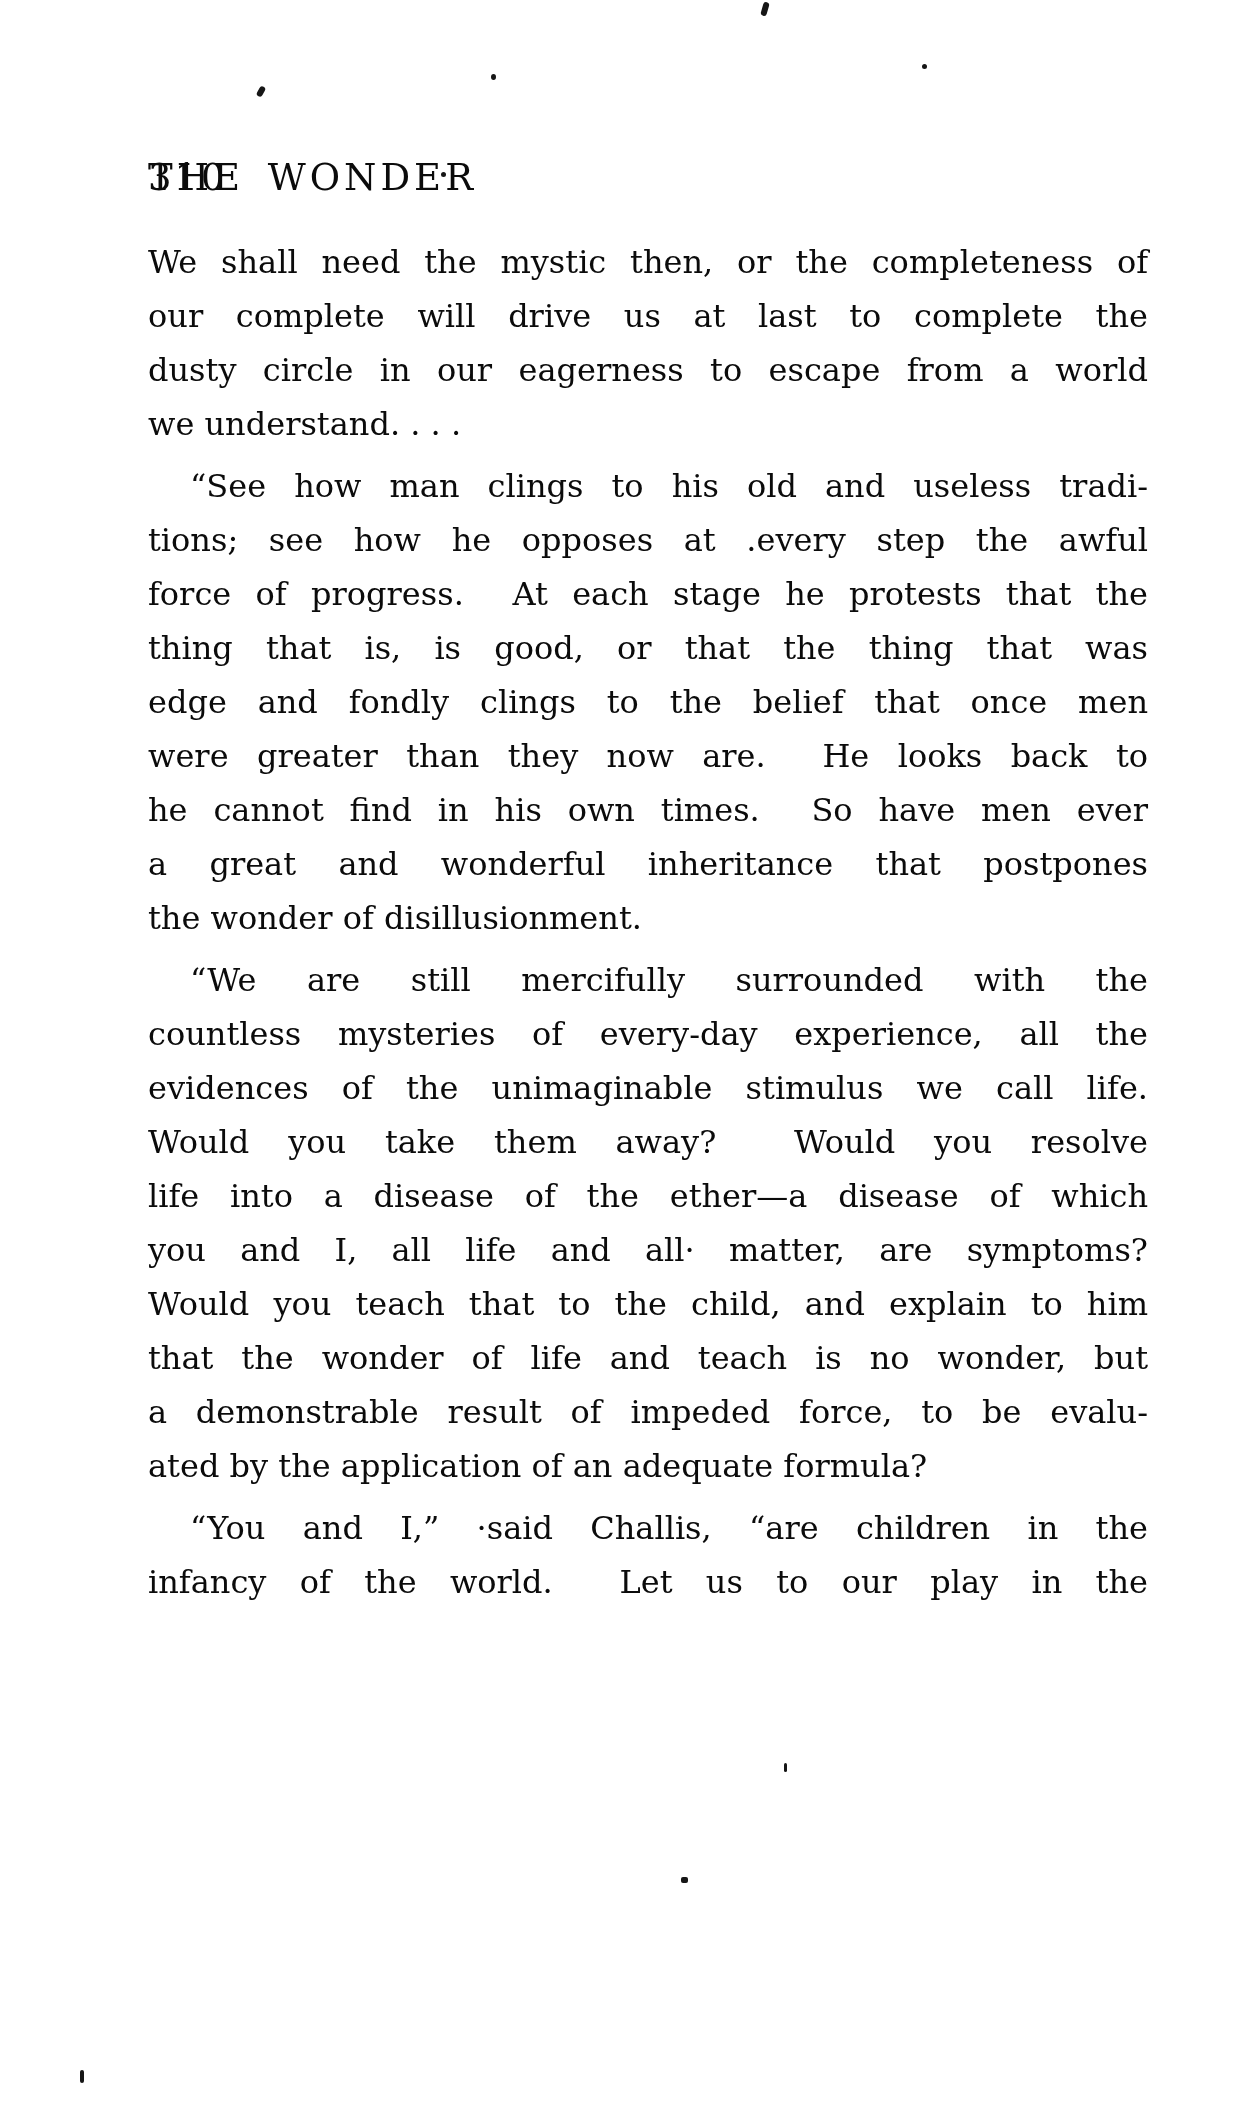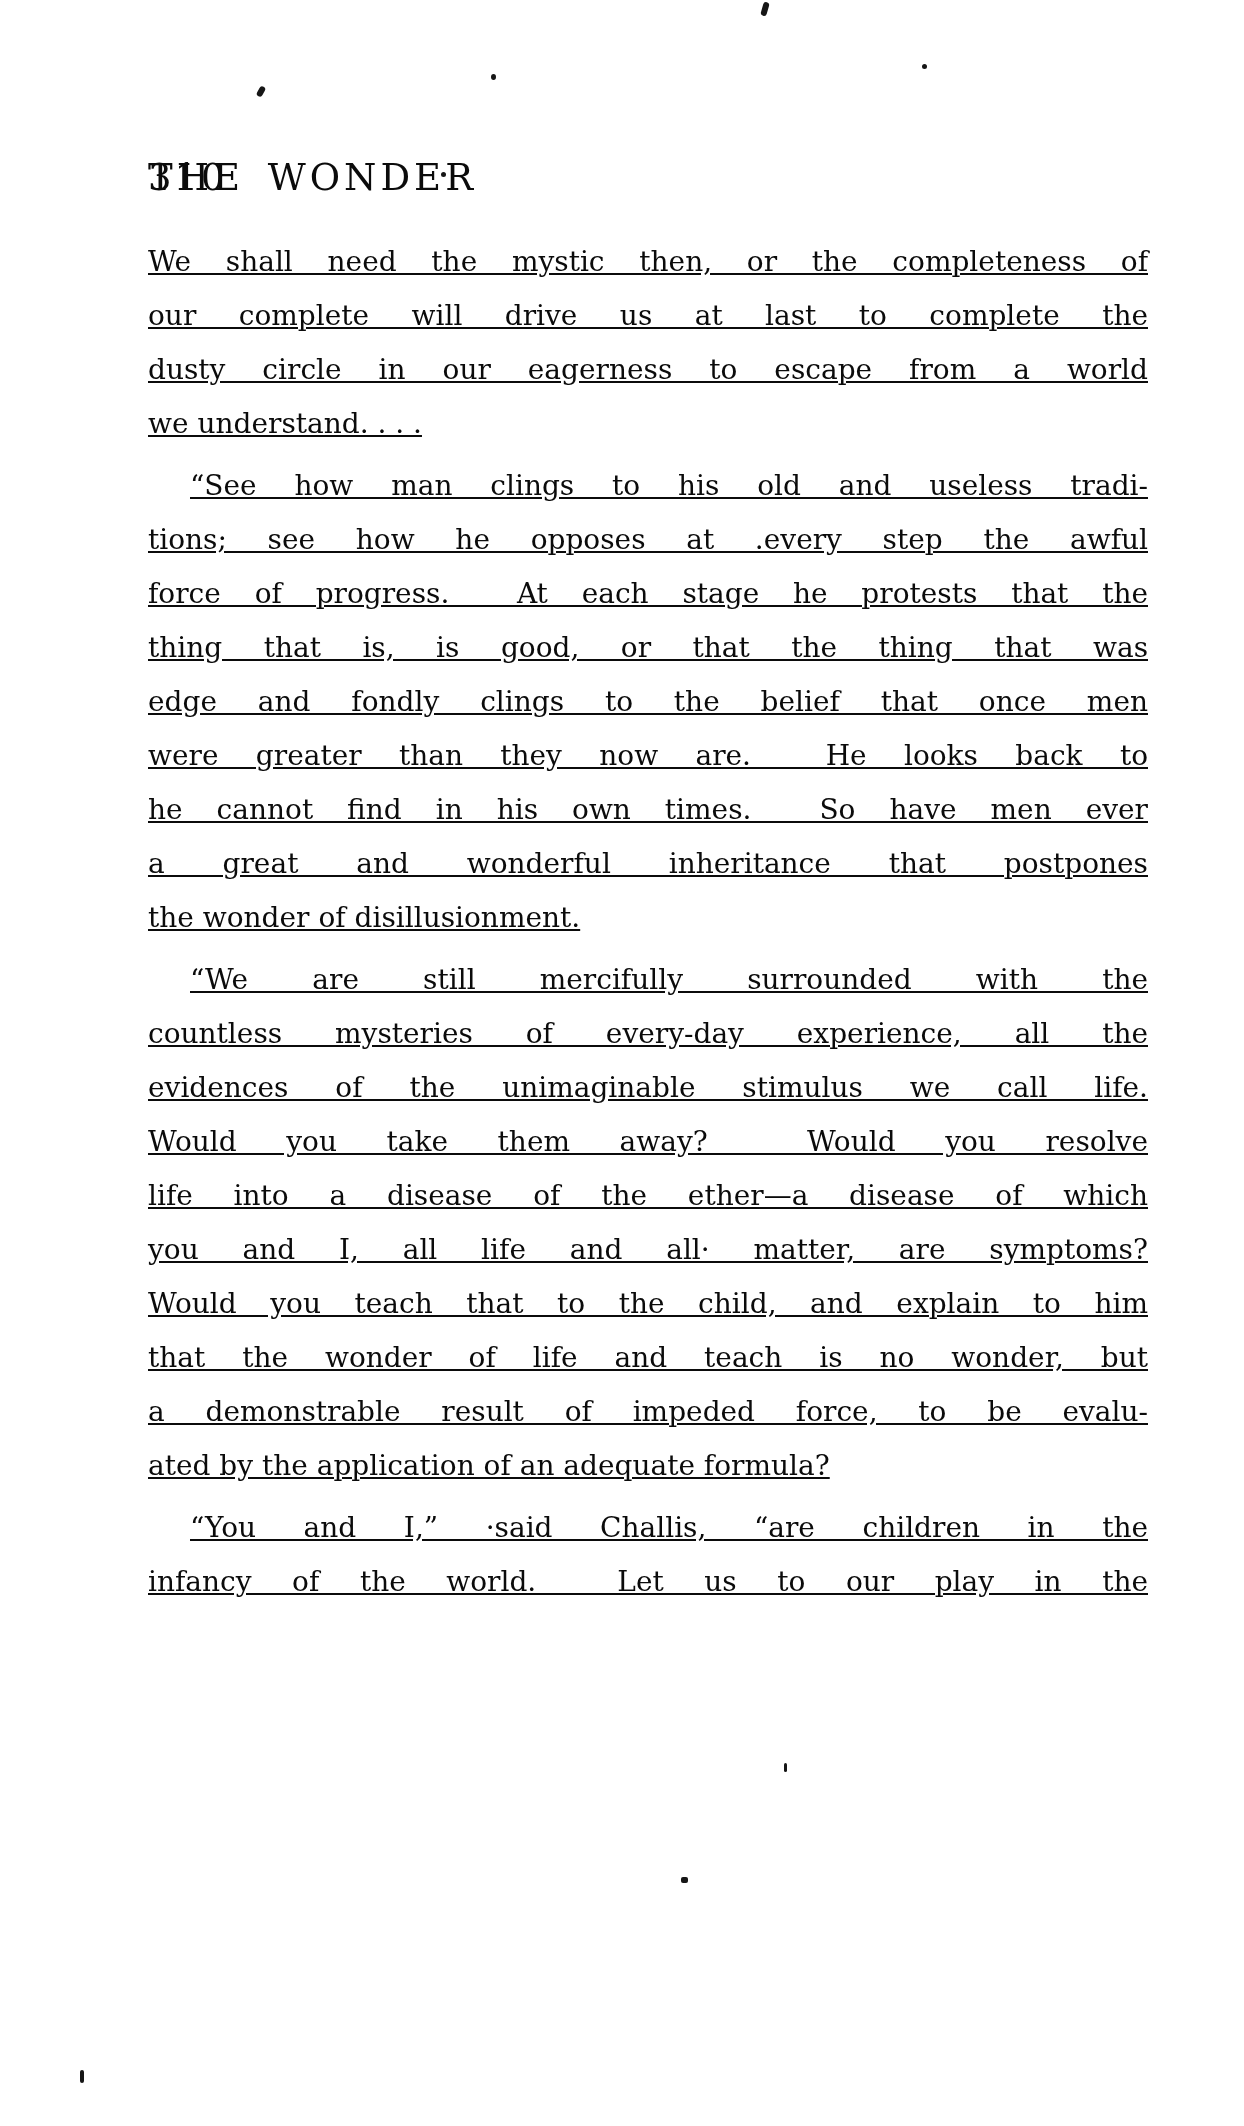--- a/index.html
+++ b/index.html
@@ -23,24 +23,23 @@
   .running-title{
     position:absolute;left:0;top:0;width:100%;
     text-align:left;
     letter-spacing:4px;word-spacing:8px;
   }
   .body-text{
     position:absolute;left:148px;top:235px;width:1000px;
   }
   .para{margin:0;padding:0;}
   .line{
-    font-size:28px;line-height:54px;
+    font-size:32px;line-height:54px;
     text-align:justify;text-align-last:justify;
     white-space:normal;
-    text-decoration:underline;
   }
   .line.short{text-align-last:left;}
   .line.indent{text-indent:42px;margin-top:8px;}
   .speck{position:absolute;background:#161616;}
   .speck.round{border-radius:50%;}
 </style>
 </head>
 <body>
 
 <div class="page">

